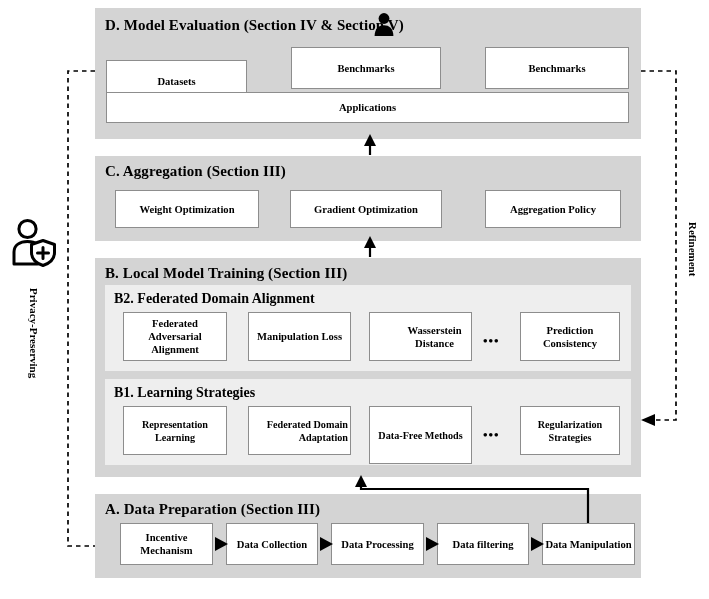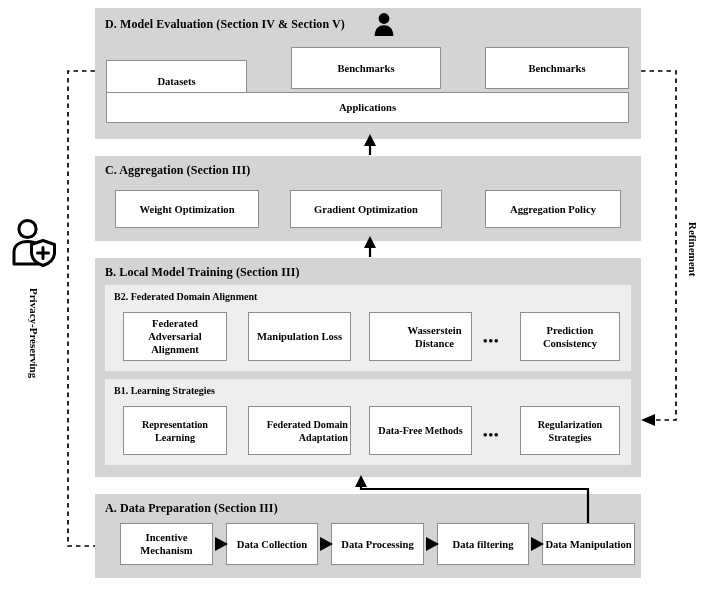--- a/index.html
+++ b/index.html
@@ -14,36 +14,36 @@
 
   
   .section{
     position:absolute;
     background:#d4d4d4;
     box-sizing:border-box;
   }
   .section-title{
     position:absolute;
     left:10px;
-    font-size:12px;
+    font-size:15px;
     font-weight:bold;
     color:#000;
     white-space:nowrap;
     letter-spacing:0.1px;
     text-align:right;
   }
   .sub-panel{
     position:absolute;
     background:#eeeeee;
     box-sizing:border-box;
   }
   .sub-title{
     position:absolute;
     left:9px;
-    font-size:10px;
+    font-size:14px;
     font-weight:bold;
     color:#000;
     white-space:nowrap;
   }
 
   
   .box{
     position:absolute;
     background:#ffffff;
     border:1px solid #8d8d8d;
@@ -127,21 +127,21 @@
       <div class="box" style="left:264px;top:27px;width:103px;height:49px;padding-left:30px;">Wasserstein Distance</div>
       <div class="dots" style="left:378px;top:49px;">•••</div>
       <div class="box" style="left:415px;top:27px;width:100px;height:49px;">Prediction Consistency</div>
     </div>
 
     <div class="sub-panel" style="left:10px;top:121px;width:526px;height:86px;">
       <div class="sub-title" style="top:6px;">B1. Learning Strategies</div>
 
       <div class="box small" style="left:18px;top:27px;width:104px;height:49px;">Representation Learning</div>
       <div class="box small" style="left:143px;top:27px;width:103px;height:49px;text-align:right;">Federated Domain Adaptation</div>
-      <div class="box small" style="left:264px;top:27px;width:103px;height:49px;">Data-Free Methods</div>
+      <div class="box small" style="left:264px;top:27px;width:103px;height:58px;">Data-Free Methods</div>
       <div class="dots" style="left:378px;top:49px;">•••</div>
       <div class="box small" style="left:415px;top:27px;width:100px;height:49px;">Regularization Strategies</div>
     </div>
   </div>
 
   <div class="section" style="left:95px;top:494px;width:546px;height:84px;">
     <div class="section-title" style="top:7px;">A. Data Preparation (Section III)</div>
 
     <div class="box" style="left:25px;top:29px;width:93px;height:42px;">Incentive Mechanism</div>
     <div class="box" style="left:131px;top:29px;width:92px;height:42px;">Data Collection</div>

